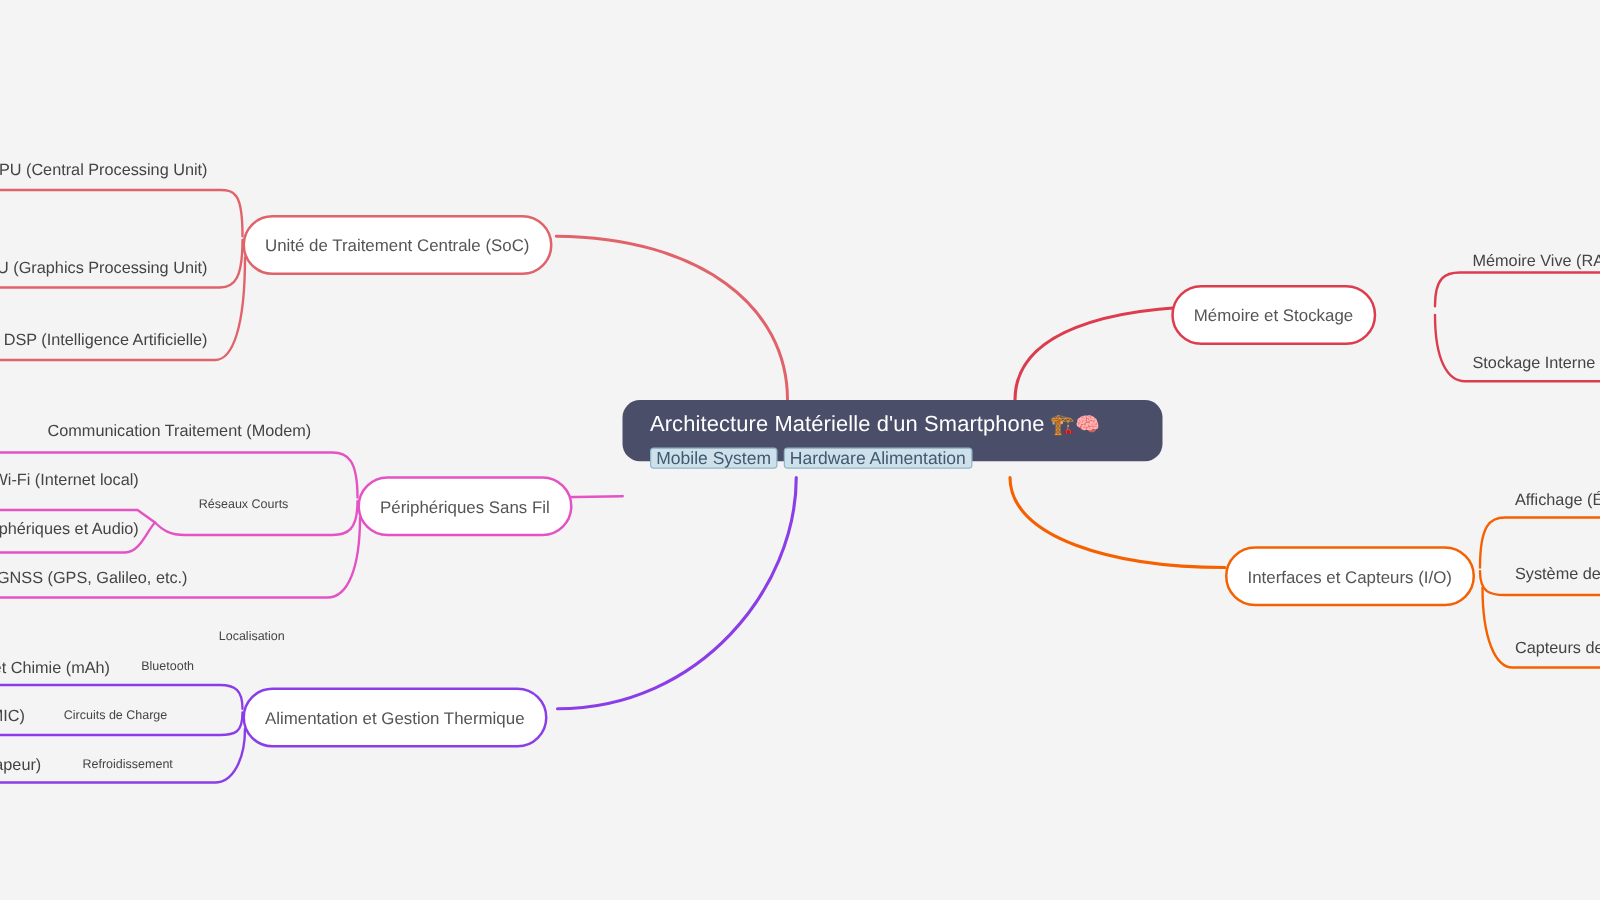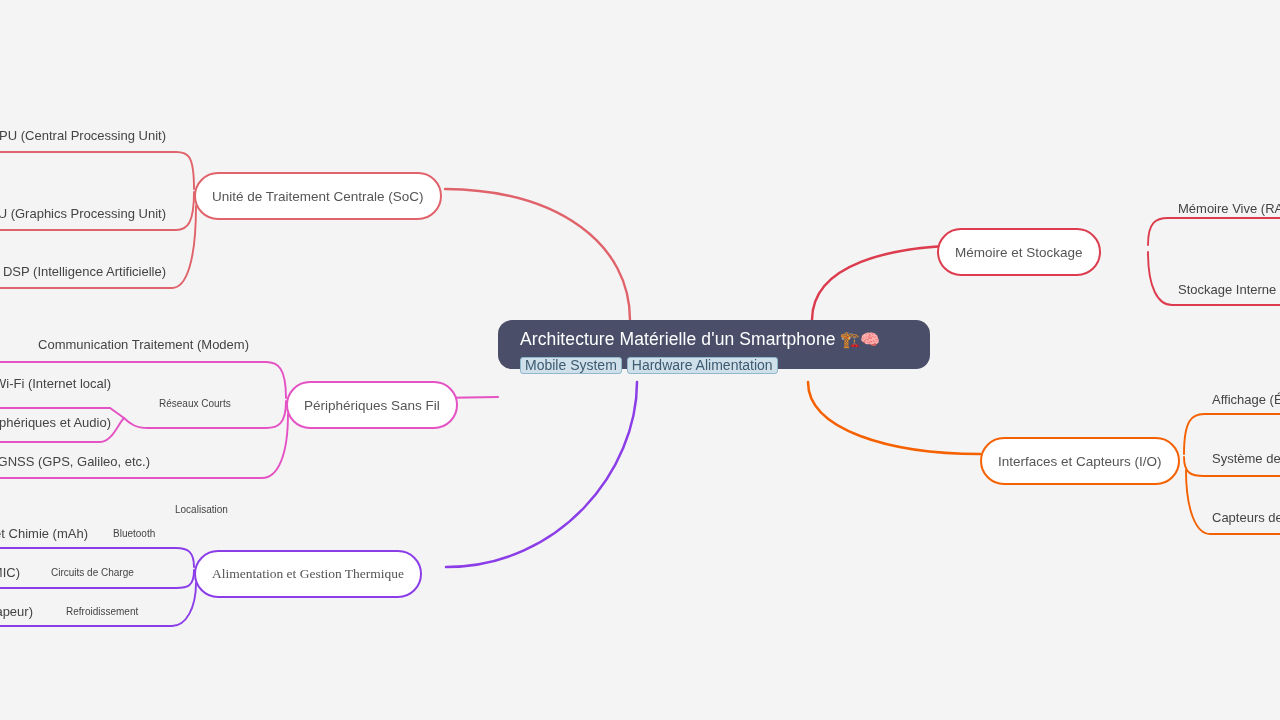--- a/index.html
+++ b/index.html
@@ -154,21 +154,21 @@
   </div>
 
   <div class="pill" style="left:194px; top:172px; border-color:#e0636b;">
     <span>Unité de Traitement Centrale (SoC)</span>
   </div>
 
   <div class="pill" style="left:286px; top:381px; border-color:#e452c4;">
     <span>Périphériques Sans Fil</span>
   </div>
 
-  <div class="pill" style="left:194px; top:550px; border-color:#8b3ee8;font-family:Liberation Serif, serif;">
+  <div class="pill" style="left:194px; top:550px; border-color:#8b3ee8;">
     <span>Alimentation et Gestion Thermique</span>
   </div>
 
   <div class="pill" style="left:937px; top:228px; border-color:#dc3c4e;">
     <span>Mémoire et Stockage</span>
   </div>
 
   <div class="pill" style="left:980px; top:437px; border-color:#f56100;">
     <span>Interfaces et Capteurs (I/O)</span>
   </div>

